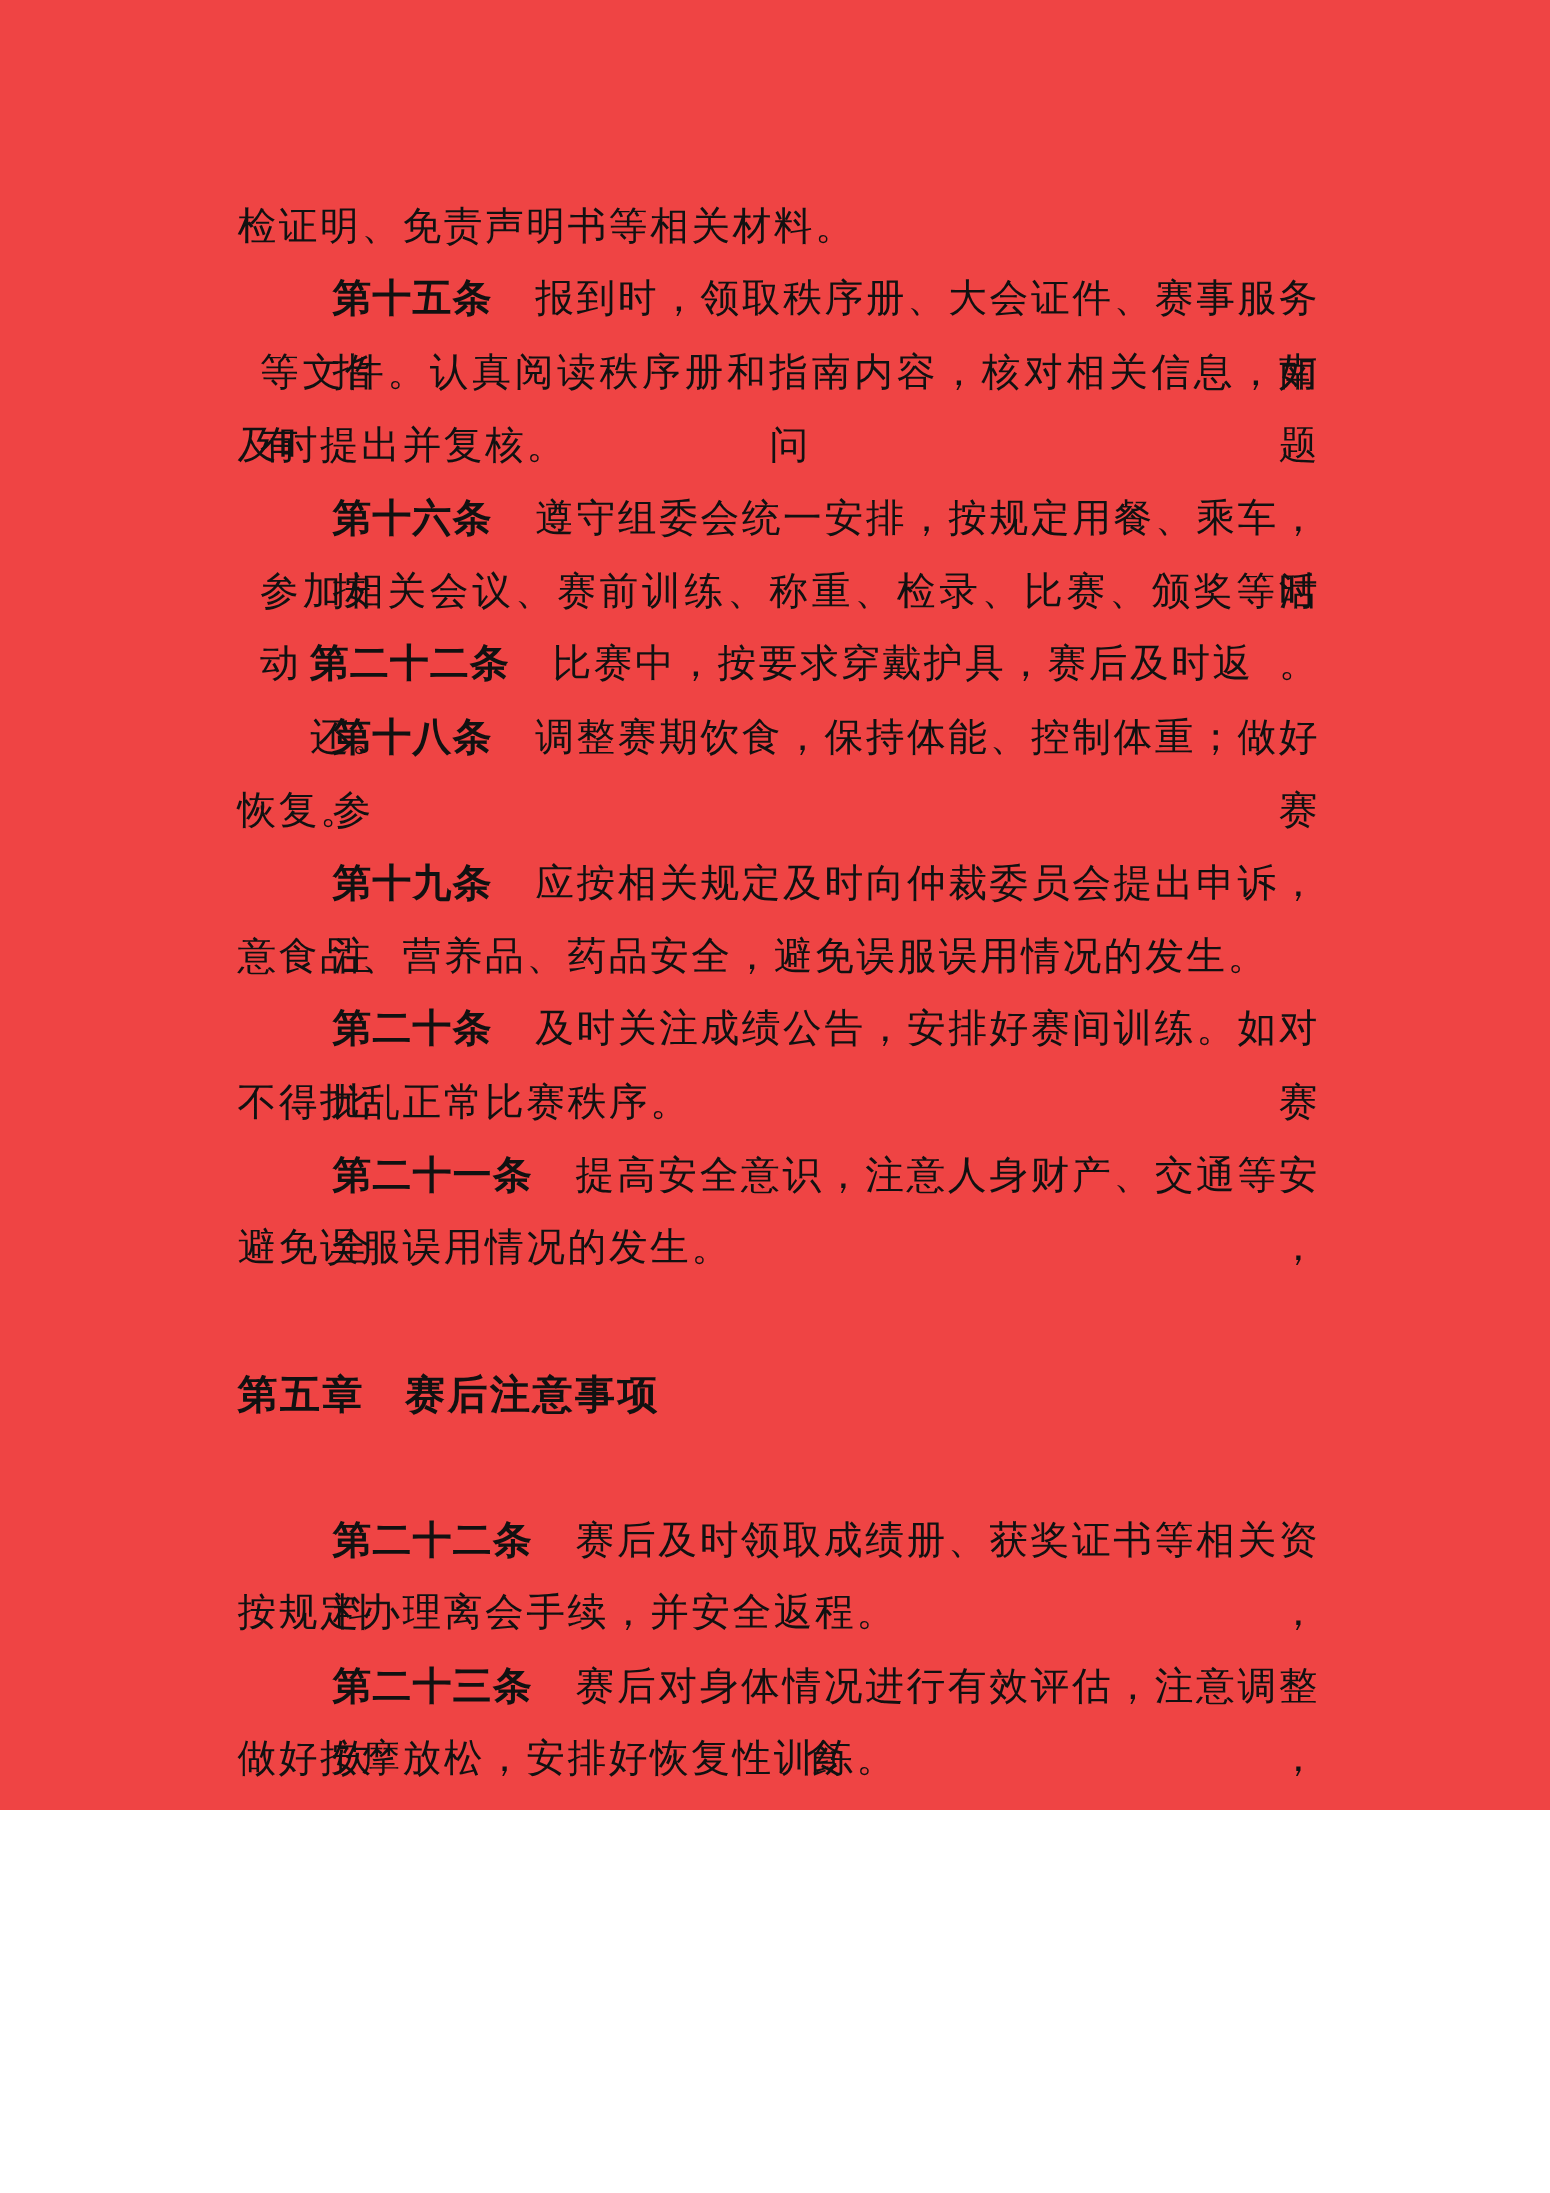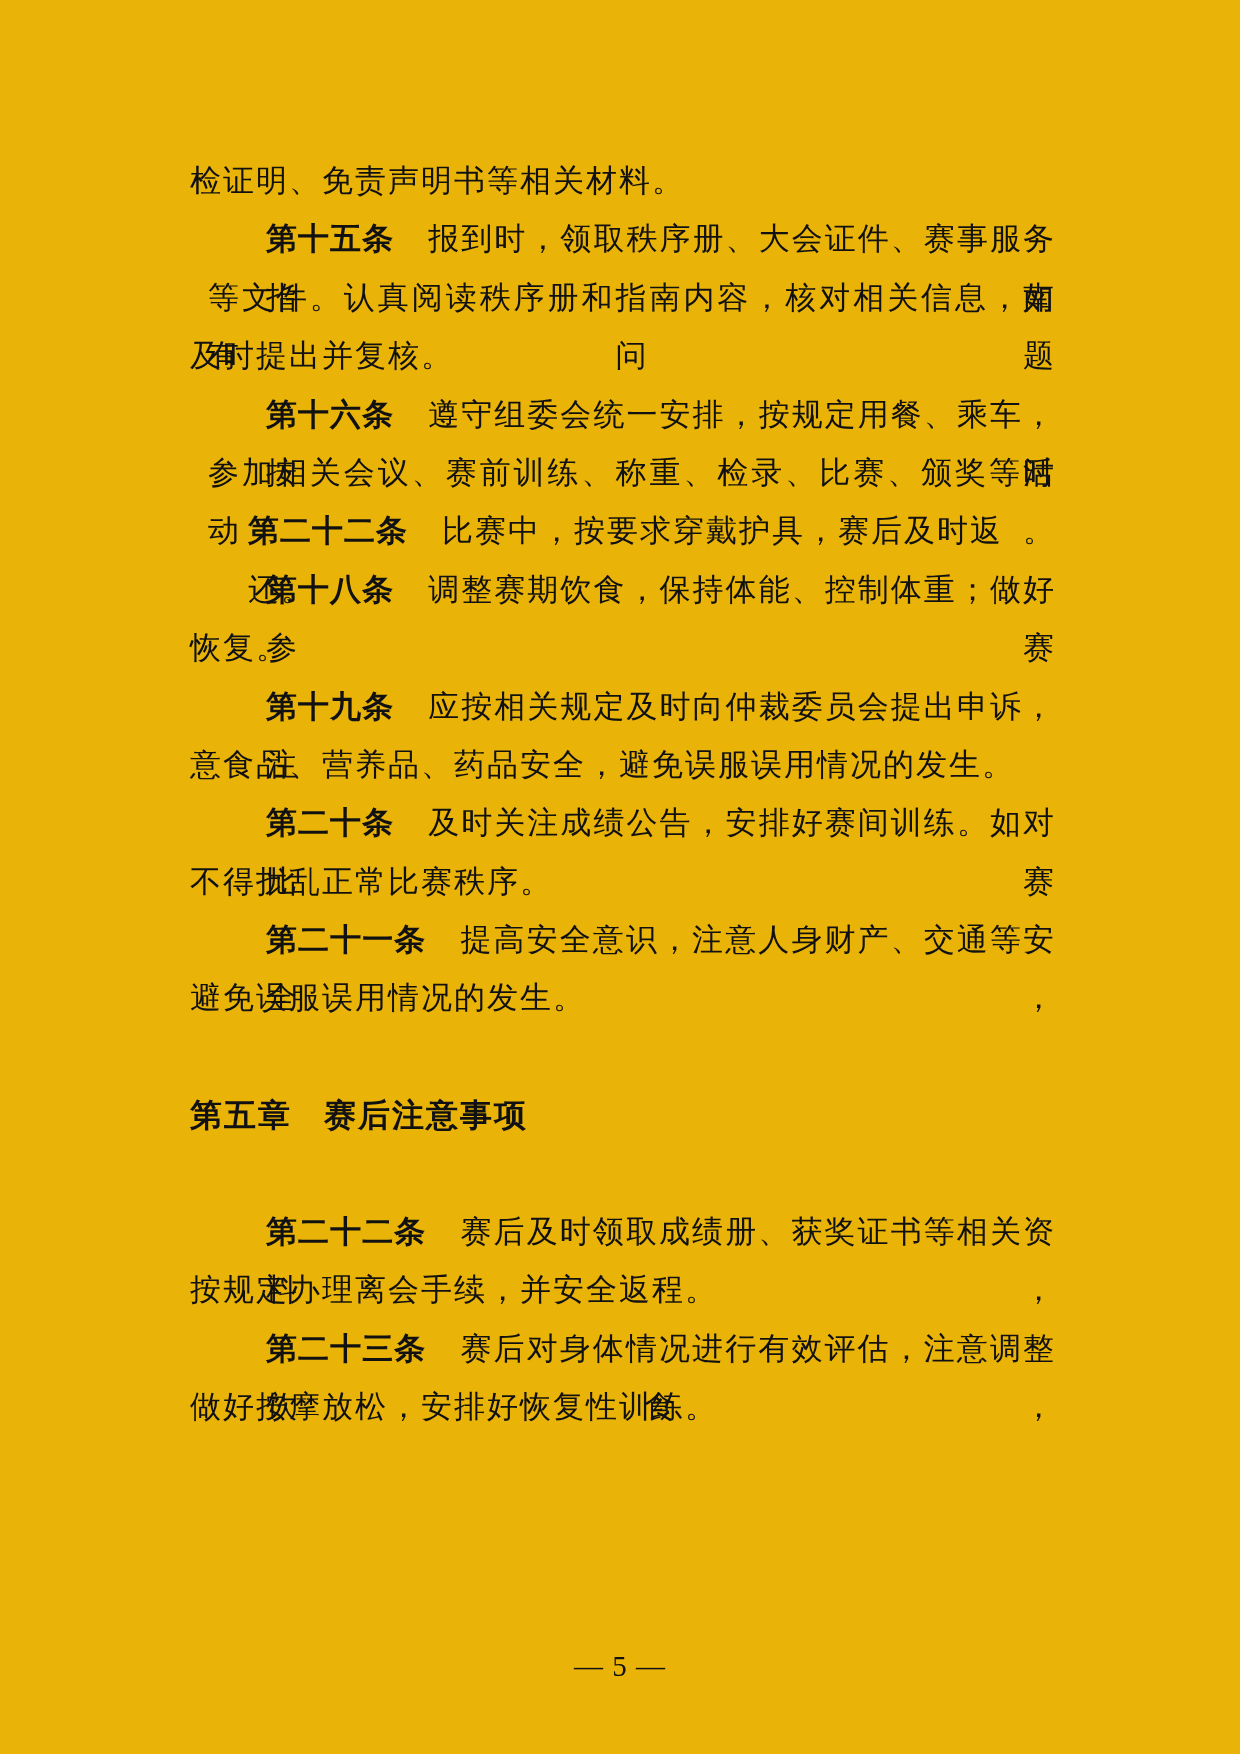--- a/index.html
+++ b/index.html
@@ -3,22 +3,22 @@
 <meta charset="utf-8">
 <style>
   html, body {
     margin: 0;
     padding: 0;
     background: #ffffff;
   }
   .page {
     position: relative;
     width: 1240px;
-    height: 1754px;
-    background: #eab308;
+    height: 1448px;
+    background: #ef4444;
     overflow: hidden;
     font-family: "Liberation Serif", "DejaVu Serif", serif;
     color: #111111;
   }
   .text-block {
     position: absolute;
     left: 190px;
     top: 152px;
     width: 866px;
   }

